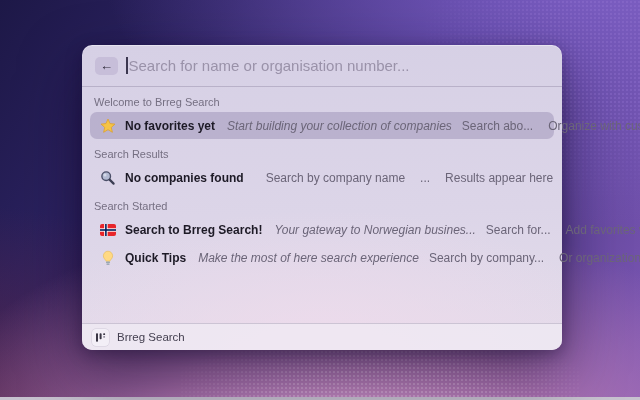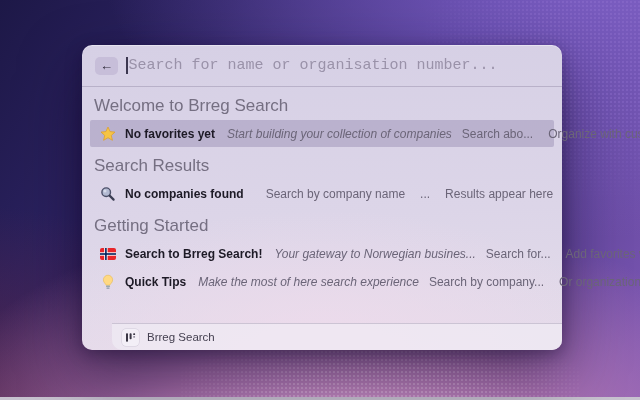--- a/index.html
+++ b/index.html
@@ -31,42 +31,42 @@
       radial-gradient(440px 210px at 50% 102%, rgba(240,219,236,.85) 0%, rgba(240,219,236,0) 70%),
       linear-gradient(178deg,#d6d0e5 0%, #dcd5e8 55%, #e4dcea 100%);
     box-shadow:0 26px 60px rgba(18,8,40,.55), 0 4px 16px rgba(18,8,40,.35), inset 0 1px 0 rgba(255,255,255,.4);
   }
   .searchbar{display:flex;align-items:center;height:41px;padding:0 13px;}
   .back-btn{width:23px;height:18px;border-radius:5px;background:#c7bed9;border:none;
     display:flex;align-items:center;justify-content:center;cursor:pointer;
     color:#2c2837;font-size:13px;line-height:1;padding:0;margin-right:8px;flex:none;}
   .caret{width:1.5px;height:17px;background:#3c3750;flex:none;}
   .search-input{flex:1;border:none;outline:none;background:transparent;
-    font-family:Liberation Mono, monospace;
+    font-family:Liberation Sans, sans-serif;
     font-size:15px;color:#2a2636;padding:0;margin-left:1px;}
   .search-input::placeholder{color:#9a92a9;}
   .divider{height:1px;background:rgba(104,92,126,.28);}
 
   .content{padding:0 8px;}
-  .section-header{font-size:17px;color:#756f82;margin:9px 4px 4px 4px;}
-  .row{display:flex;align-items:center;height:27px;padding:0 10px;border-radius:2px;
+  .section-header{font-size:11px;color:#756f82;margin:9px 4px 4px 4px;}
+  .row{display:flex;align-items:center;height:27px;padding:0 10px;border-radius:7px;
     font-size:12px;cursor:pointer;margin-bottom:1px;}
   .row.selected{background:rgba(105,87,140,.27);}
   .row .icon{width:16px;height:16px;flex:none;margin-right:9px;display:flex;align-items:center;justify-content:center;}
   .row .title{color:#1d1a26;font-weight:600;white-space:nowrap;margin-right:12px;}
   .row .subtitle{color:#6b6578;white-space:nowrap;font-style:italic;}
   .spacer{flex:1;min-width:10px;}
   .acc-group{display:flex;align-items:center;gap:15px;}
   .acc{color:#6b6578;white-space:nowrap;text-align:center;}
 
   .footer{position:absolute;left:0;right:0;bottom:0;height:26px;
     display:flex;align-items:center;padding:0 10px;
     background:rgba(240,235,244,.72);
     border-top:1px solid rgba(104,92,126,.26);
-    border-radius:0 0 10px 10px;margin-left:30px;}
+    border-radius:0 0 10px 10px;}
   .app-logo{width:17px;height:17px;border-radius:4px;background:#f3eff7;
     display:flex;align-items:center;justify-content:center;margin-right:8px;flex:none;
     box-shadow:0 0 0 .5px rgba(100,90,120,.2);}
   .footer-label{font-size:11.5px;color:#454151;}
 </style>
 </head>
 <body>
 
 <div class="dots-tr"></div>
 <div class="dots-bc"></div>
@@ -115,21 +115,21 @@
       </span>
       <span class="title">No companies found</span>
       <span class="spacer"></span>
       <span class="acc-group">
         <span class="acc auto-hide">Search by company name</span>
         <span class="acc auto-hide">...</span>
         <span class="acc">Results appear here</span>
       </span>
     </div>
 
-    <div class="section-header">Getting Started</div>
+    <div class="section-header">Search Started</div>
 
     <div class="row">
       <span class="icon">
         <svg width="16" height="12" viewBox="0 0 16 12">
           <defs>
               <clipPath id="flagclip">
                 <rect x="0" y="0" width="16" height="12" rx="2"></rect>
               </clipPath>
             </defs>
           <g clip-path="url(#flagclip)">

